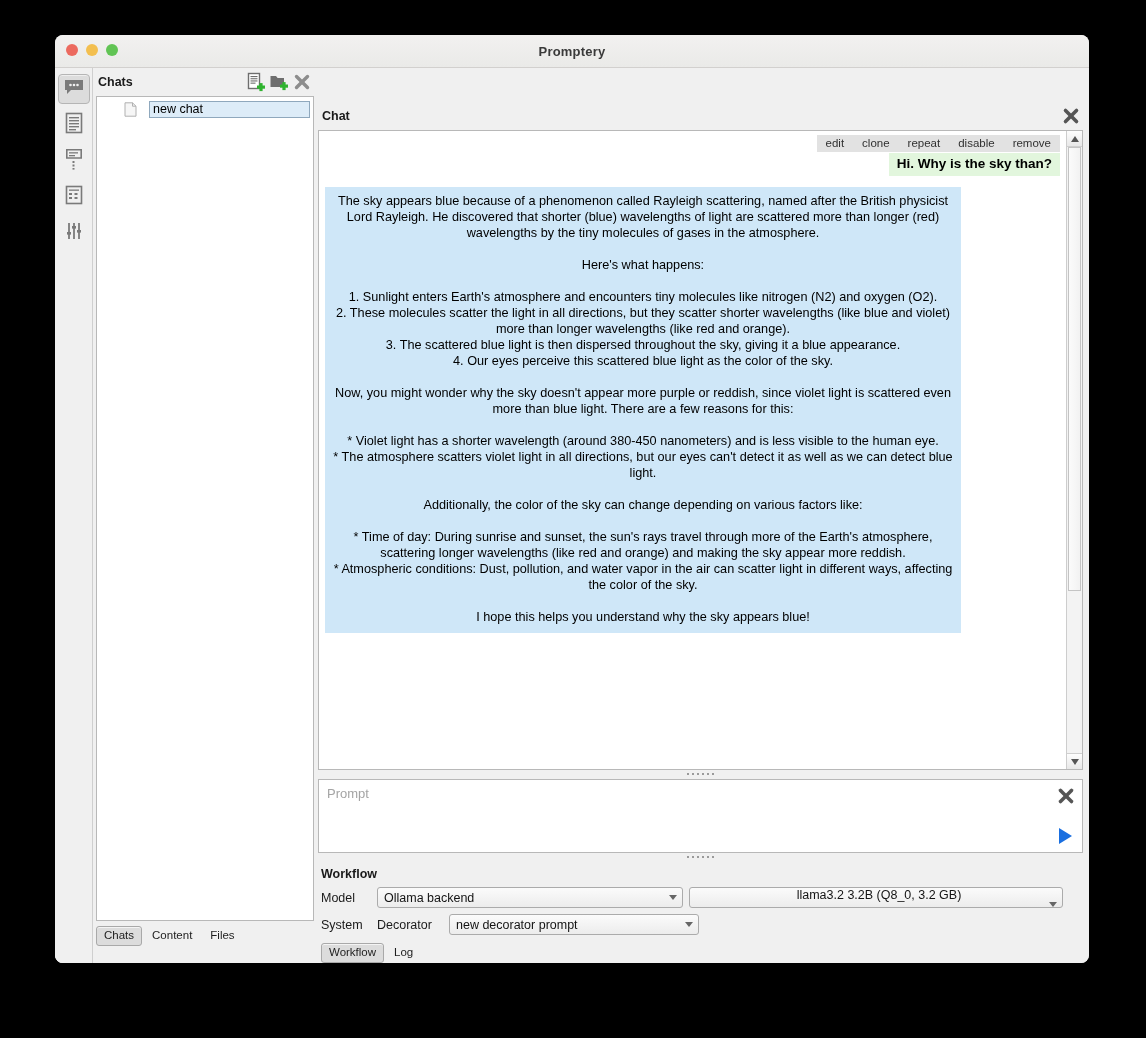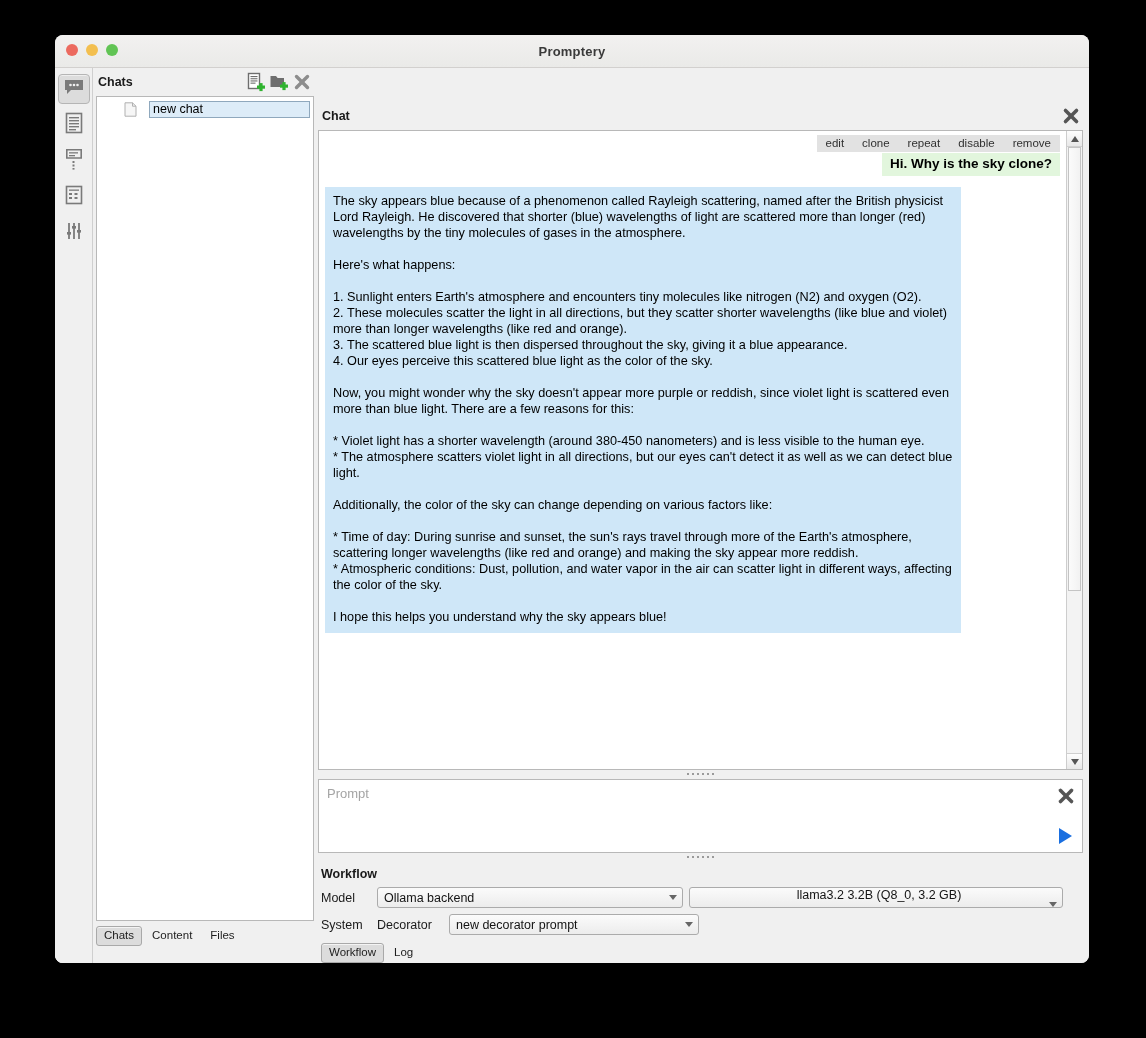--- a/index.html
+++ b/index.html
@@ -198,20 +198,21 @@
     background: #ffffff;
     display: flex;
     position: relative;
     overflow: hidden;
   }
   .convo {
     flex: 1 1 auto;
     overflow: hidden;
     padding: 4px 6px 0 6px;
     min-width: 0;
+    text-align: center;
   }
 
   
   .msg-actions {
     display: flex;
     justify-content: flex-end;
     margin-bottom: 1px;
   }
   .actions-inner {
     display: flex;
@@ -533,21 +534,21 @@
                 <div class="actions-inner">
                   <span class="act-btn">edit</span>
                   <span class="act-btn">clone</span>
                   <span class="act-btn">repeat</span>
                   <span class="act-btn">disable</span>
                   <span class="act-btn">remove</span>
                 </div>
               </div>
 
               <div class="msg-user-row">
-                <div class="msg-user">Hi. Why is the sky clone?</div>
+                <div class="msg-user">Hi. Why is the sky than?</div>
               </div>
 
               <div class="msg-assist">The sky appears blue because of a phenomenon called Rayleigh scattering, named after the British physicist Lord Rayleigh. He discovered that shorter (blue) wavelengths of light are scattered more than longer (red) wavelengths by the tiny molecules of gases in the atmosphere.
 
 Here's what happens:
 
 1. Sunlight enters Earth's atmosphere and encounters tiny molecules like nitrogen (N2) and oxygen (O2).
 2. These molecules scatter the light in all directions, but they scatter shorter wavelengths (like blue and violet) more than longer wavelengths (like red and orange).
 3. The scattered blue light is then dispersed throughout the sky, giving it a blue appearance.
 4. Our eyes perceive this scattered blue light as the color of the sky.

